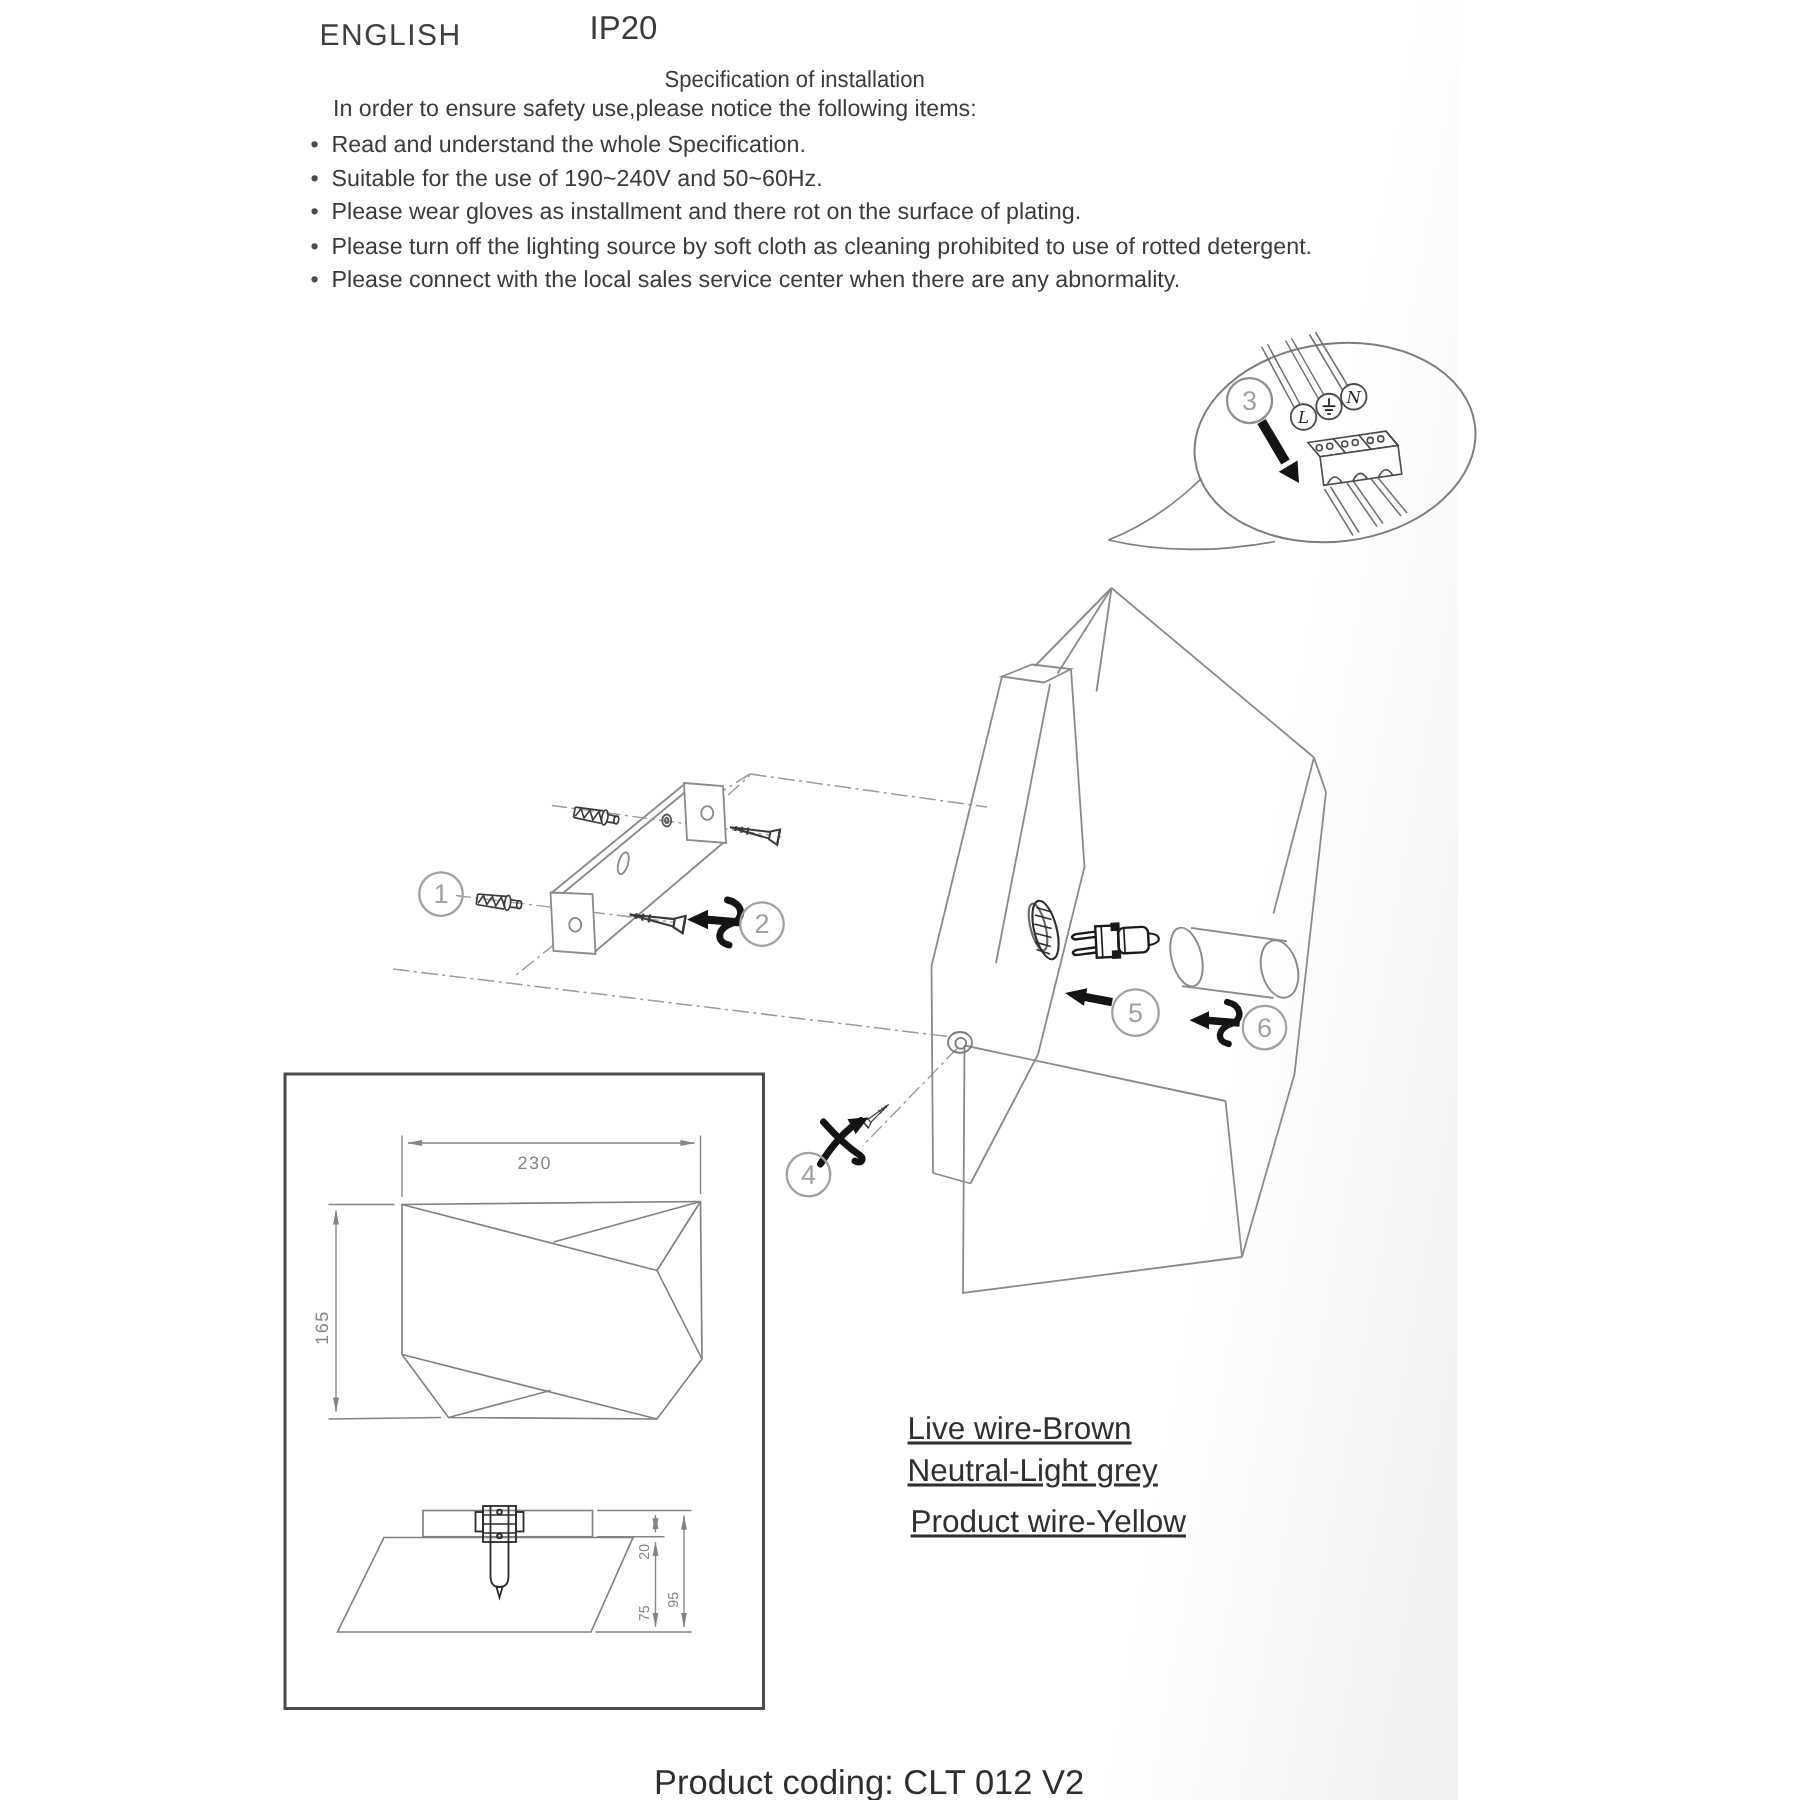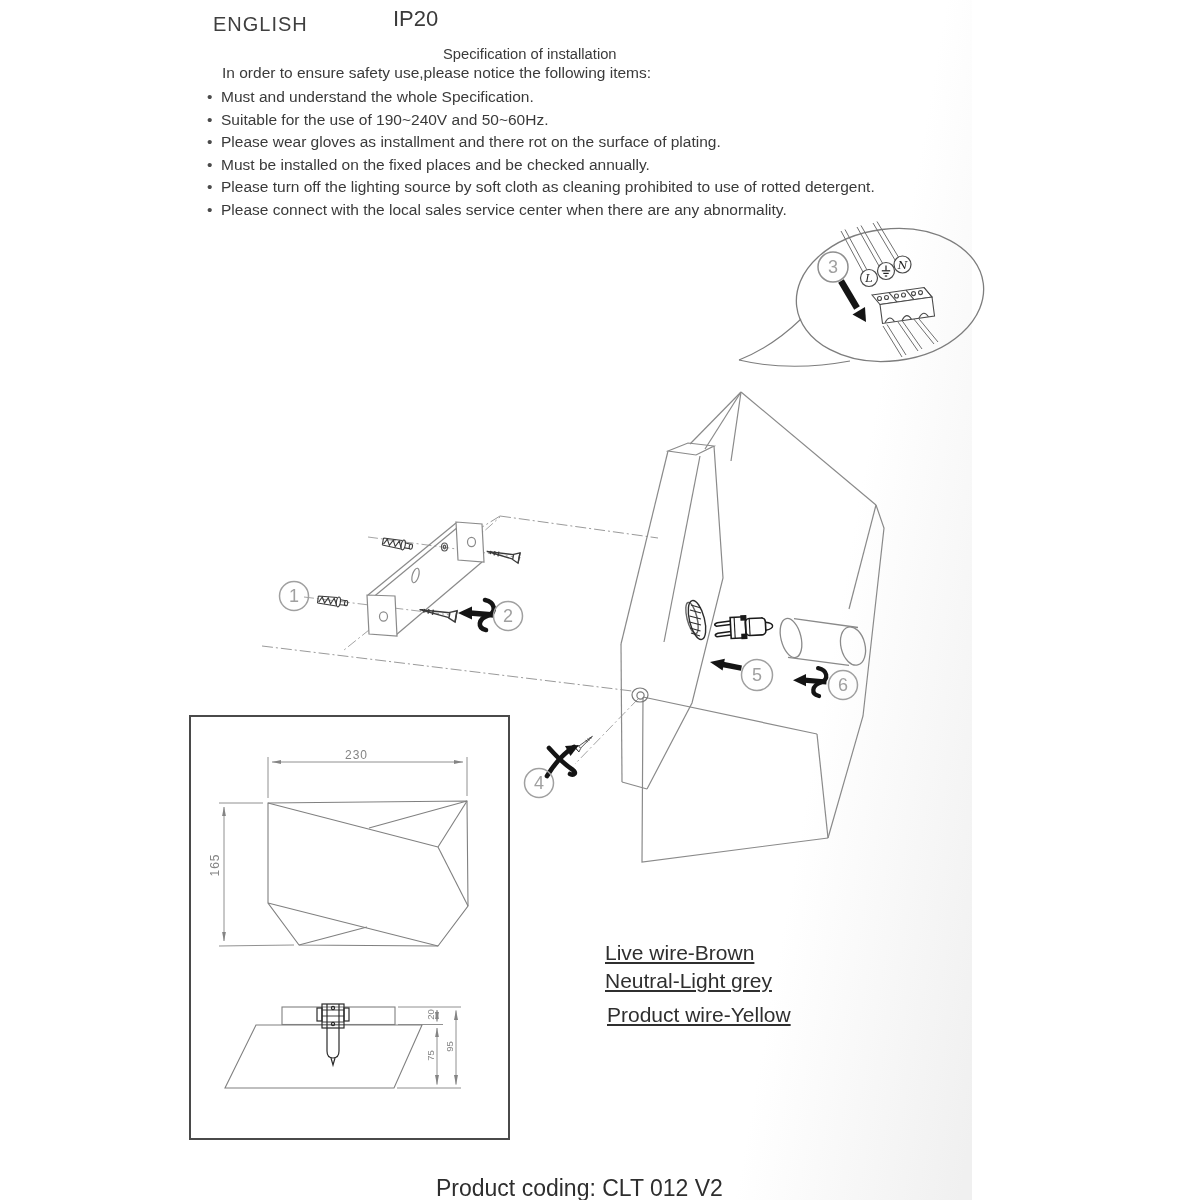--- a/index.html
+++ b/index.html
@@ -15,40 +15,39 @@
   .t-subtitle{left:443px;top:45px;font-size:15.5px;transform:scaleX(.95);transform-origin:left top;}
   .t-intro{left:222px;top:64px;font-size:15.5px;}
   .bullets{left:207px;top:86px;font-size:15.5px;line-height:22.6px;}
   .bullet-row{white-space:nowrap;}
   .bullet-dot{display:inline-block;width:14px;color:#4a4a4a;}
   .wire-line{font-size:21px;color:#2f2f2f;text-decoration:underline;}
   .t-live{left:605px;top:941px;}
   .t-neutral{left:605px;top:969px;}
   .t-ground{left:607px;top:1003px;}
   .t-product{left:436px;top:1149px;font-size:23px;color:#2e2e2e;margin-top:26px;}
-  .dim-label{position:absolute;font-size:12px;color:#848484;letter-spacing:1px;}
+  .dim-label{position:absolute;font-size:12px;color:#848484;letter-spacing:1px;margin-top:20px;}
   .dim-rot{transform:rotate(-90deg);transform-origin:center center;display:inline-block;}
   .dim-small{font-size:9.5px;letter-spacing:0;}
   svg#diagram{position:absolute;left:0;top:0;}
 </style>
 </head>
 <body>
 
 <div class="page">
 
   <span class="abs t-english">ENGLISH</span>
   <span class="abs t-ip">IP20</span>
   <span class="abs t-subtitle">Specification of installation</span>
   <span class="abs t-intro">In order to ensure safety use,please notice the following items:</span>
 
   <div class="abs bullets">
-    <div class="bullet-row"><span class="bullet-dot">•</span><span>Must and understand the whole Specification.</span></div>
+    <div class="bullet-row"><span class="bullet-dot">•</span><span>Read and understand the whole Specification.</span></div>
     <div class="bullet-row"><span class="bullet-dot">•</span><span>Suitable for the use of 190~240V and 50~60Hz.</span></div>
     <div class="bullet-row"><span class="bullet-dot">•</span><span>Please wear gloves as installment and there rot on the surface of plating.</span></div>
-    <div class="bullet-row"><span class="bullet-dot">•</span><span>Must be installed on the fixed places and be checked annually.</span></div>
     <div class="bullet-row"><span class="bullet-dot">•</span><span>Please turn off the lighting source by soft cloth as cleaning prohibited to use of rotted detergent.</span></div>
     <div class="bullet-row"><span class="bullet-dot">•</span><span>Please connect with the local sales service center when there are any abnormality.</span></div>
   </div>
 
   <svg id="diagram" width="1200" height="1200" viewBox="0 0 1200 1200">
     <defs>
       <marker id="dimA" viewBox="0 0 10 10" refX="9.5" refY="5" markerWidth="11" markerHeight="11" orient="auto-start-reverse">
         <path d="M0 3 L10 5 L0 7 Z" fill="#848484"></path>
       </marker>
       <g id="screw-shape" stroke="#3a3a3a" stroke-width="1.3" fill="none">

